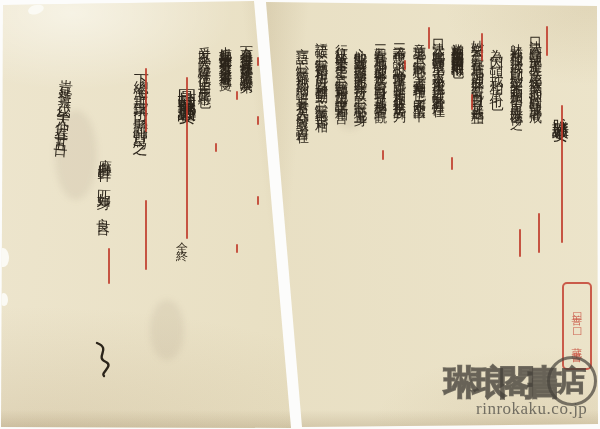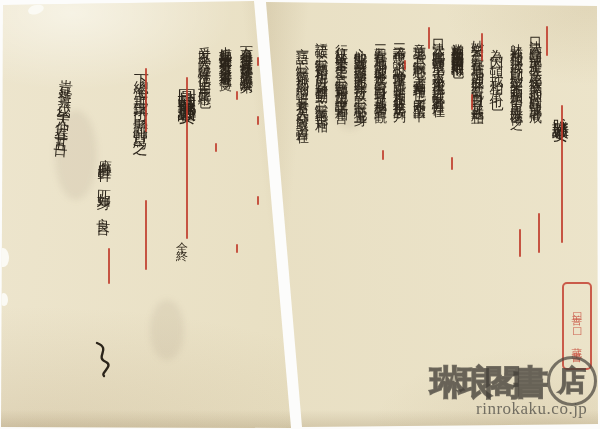--- a/index.html
+++ b/index.html
@@ -38,21 +38,21 @@
   .coloph1{font-size:15px;letter-spacing:5.5px;transform:rotate(1deg);}
   .coloph2{font-size:14px;letter-spacing:3px;transform:rotate(1.5deg);}
   .coloph3{font-size:14px;letter-spacing:6px;transform:rotate(5deg);transform-origin:top center;}
   .redmark{position:absolute;width:1.6px;background:#bf3b2a;opacity:.85;z-index:4;border-radius:1px;}
   .seal{position:absolute;left:562px;top:282px;width:26px;height:84px;z-index:4;
         border:2px solid #c54435;border-radius:5px;opacity:.85;
         display:flex;align-items:center;justify-content:center;}
   .seal-text{writing-mode:vertical-rl;text-orientation:upright;font-size:10.5px;
         letter-spacing:3.5px;color:#c54435;line-height:1;}
   .watermark{position:absolute;left:424px;top:352px;width:176px;height:72px;z-index:9;}
-  .wm-chars{position:absolute;left:6px;top:8px;font-size:34px;font-weight:bold;
+  .wm-chars{position:absolute;left:20px;top:8px;font-size:34px;font-weight:bold;
         letter-spacing:-6px;color:rgba(70,65,58,.30);text-align:right;
         -webkit-text-stroke:1.5px rgba(70,65,58,.70);}
   .wm-circle{position:absolute;left:123px;top:4px;width:44px;height:44px;border-radius:50%;
         border:3px solid rgba(70,65,58,.70);display:flex;align-items:center;justify-content:center;}
   .wm-circle span{font-size:28px;font-weight:bold;color:rgba(70,65,58,.30);
         -webkit-text-stroke:1.3px rgba(70,65,58,.70);}
   .wm-url{position:absolute;left:52px;top:47px;font-family:"Liberation Serif","DejaVu Serif",serif;
         font-size:17px;color:rgba(85,82,75,.80);letter-spacing:.5px;}
   .kao{position:absolute;z-index:3;}
 </style>

